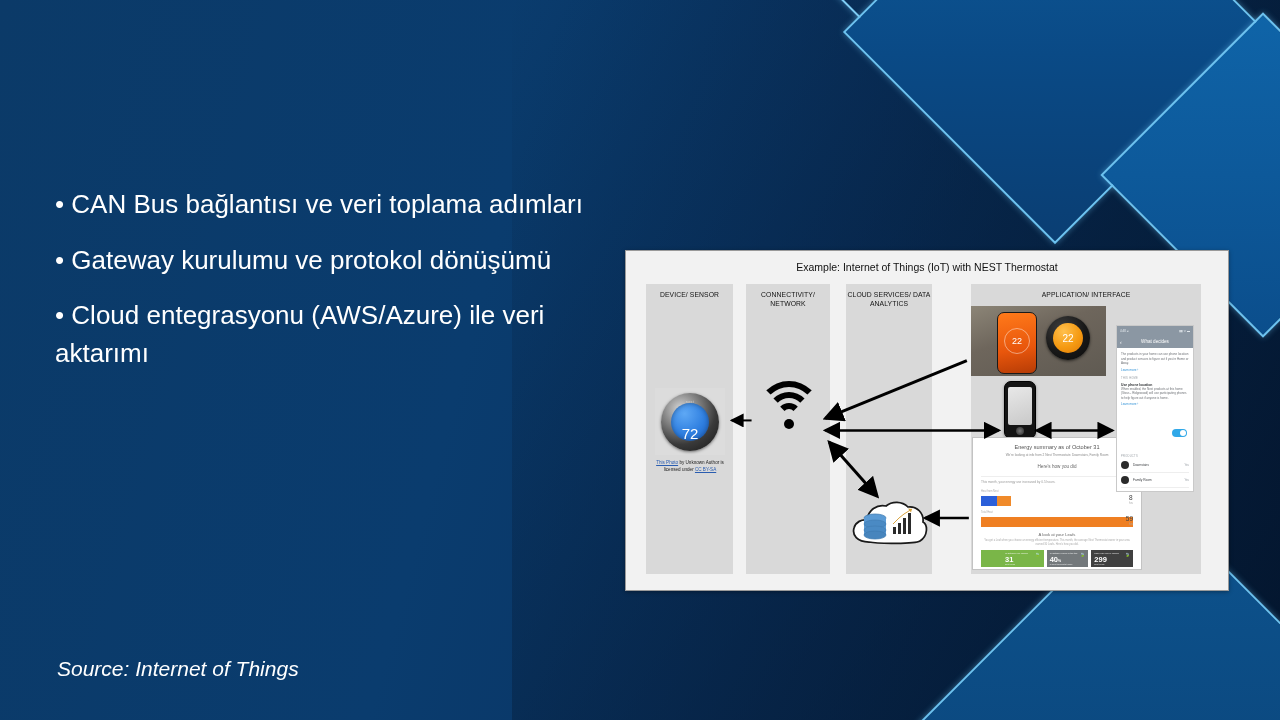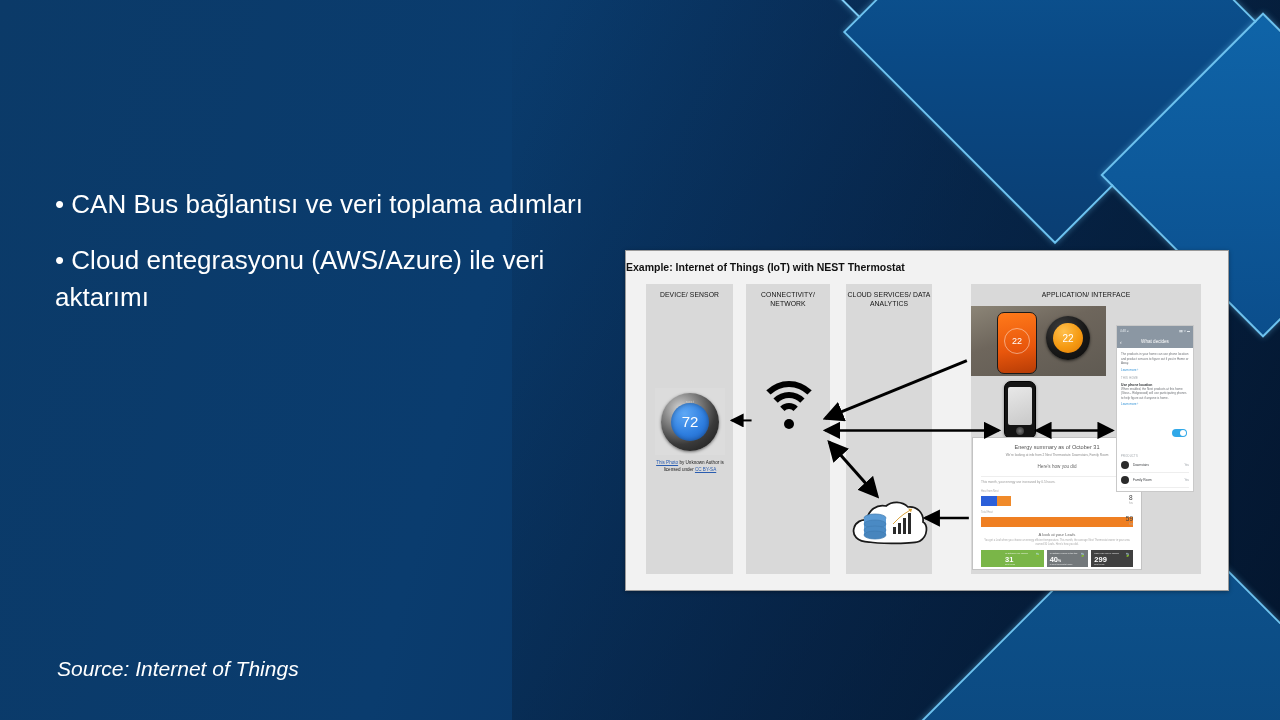--- a/index.html
+++ b/index.html
@@ -66,21 +66,21 @@
   .diagram {
     position:absolute; left:625px; top:250px;
     width:604px; height:341px;
     background:#f2f2f2;
     border:1.5px solid #9a9a9a;
     box-shadow:0 1px 4px rgba(0,0,0,.35);
     overflow:hidden;
   }
   .dg-title {
     position:absolute; top:10px; left:0; width:100%;
-    text-align:left; font-size:10.5px; color:#111; font-weight:700;
+    text-align:center; font-size:10.5px; color:#111; font-weight:400;
   }
   .panel {
     position:absolute; background:#d9d9d9; top:33px;
   }
   .p1 { left:20px;  width:87px;  height:290px; }
   .p2 { left:120px; width:84px;  height:290px; }
   .p3 { left:220px; width:86px;  height:290px; }
   .p4 { left:345px; width:230px; height:290px; }
   .panel-hd {
     position:absolute; top:6px; left:0; width:100%;
@@ -96,21 +96,21 @@
   .thermo {
     position:absolute; left:50%; top:50%; transform:translate(-50%,-50%);
     width:58px; height:58px; border-radius:50%;
     background:radial-gradient(circle at 34% 28%, #d8d8d8 0%, #8d8d8d 28%, #3a3a3a 62%, #151515 100%);
     box-shadow:0 1px 3px rgba(0,0,0,.5);
     display:flex; align-items:center; justify-content:center;
   }
   .thermo-inner {
     width:38px; height:38px; border-radius:50%;
     background:radial-gradient(circle at 36% 28%, #5ea8f5 0%, #2f7fe0 55%, #1b5fc0 100%);
-    display:flex; align-items:center; justify-content:center; flex-direction:column;
+    display:flex; align-items:center; justify-content:flex-end; flex-direction:column;
     box-shadow:inset 0 0 5px rgba(0,0,0,.35);
   }
   .thermo-num { color:#fff; font-size:15px; font-weight:400; line-height:1; }
   .thermo-brand {
     position:absolute; top:7px; left:50%; transform:translateX(-50%);
     font-size:3.6px; color:#cfcfcf; letter-spacing:.4px;
   }
   .thermo-cap {
     position:absolute; left:23px; top:208px; width:82px;
     text-align:center; font-size:4.6px; color:#1a1a1a; line-height:1.55;
@@ -262,20 +262,21 @@
   <div class="diamond d4"></div>
   <div class="diamond d1"></div>
   <div class="diamond d2"></div>
   <div class="diamond d3"></div>
 </div>
 
 <div class="content">
 
   <div class="bullets">
     <div class="bullet">• CAN Bus bağlantısı ve veri toplama adımları</div>
+    <div class="bullet">• Gateway kurulumu ve protokol dönüşümü</div>
     <div class="bullet">• Cloud entegrasyonu (AWS/Azure) ile veri aktarımı</div>
   </div>
 
   <div class="source">Source: Internet of Things</div>
 </div>
 
 <div class="diagram">
 
   <div class="dg-title">Example: Internet of Things (IoT) with NEST Thermostat</div>
 

